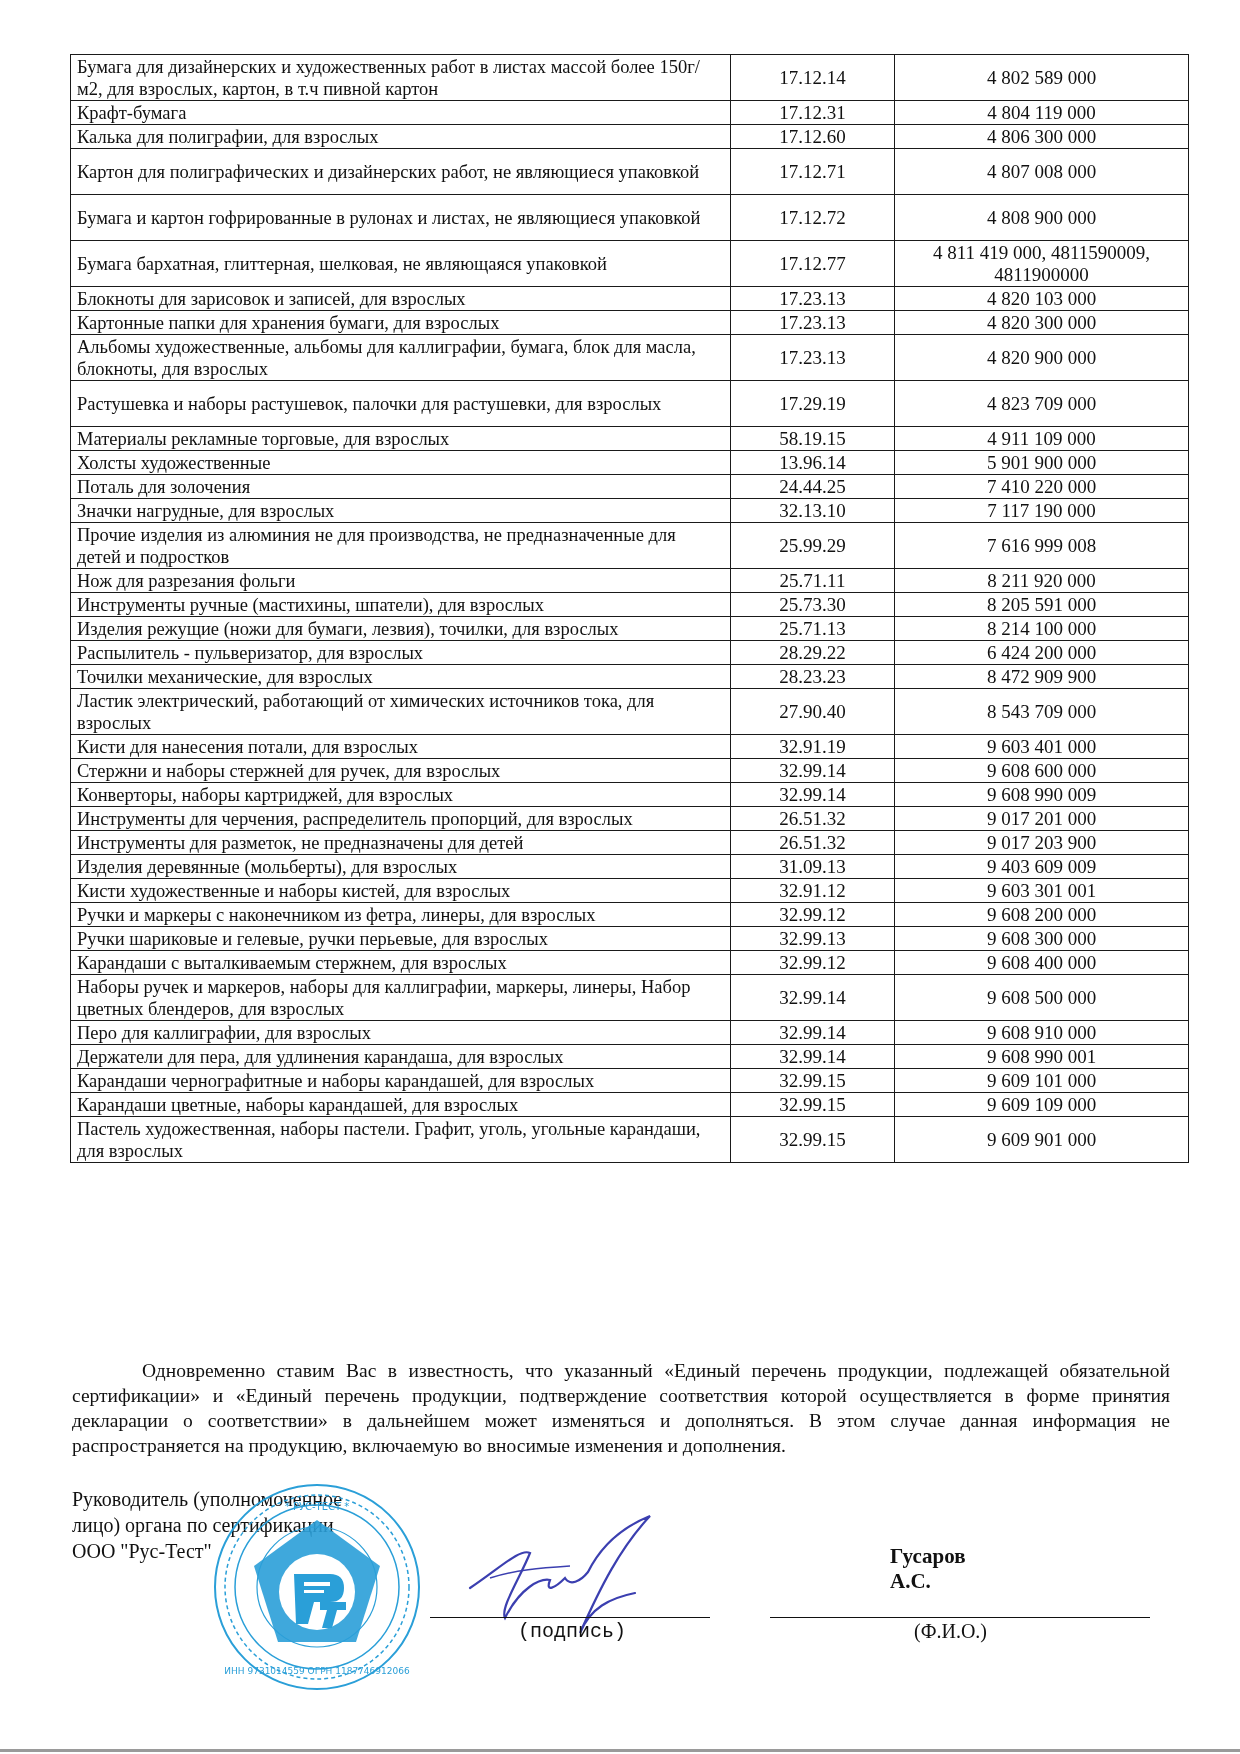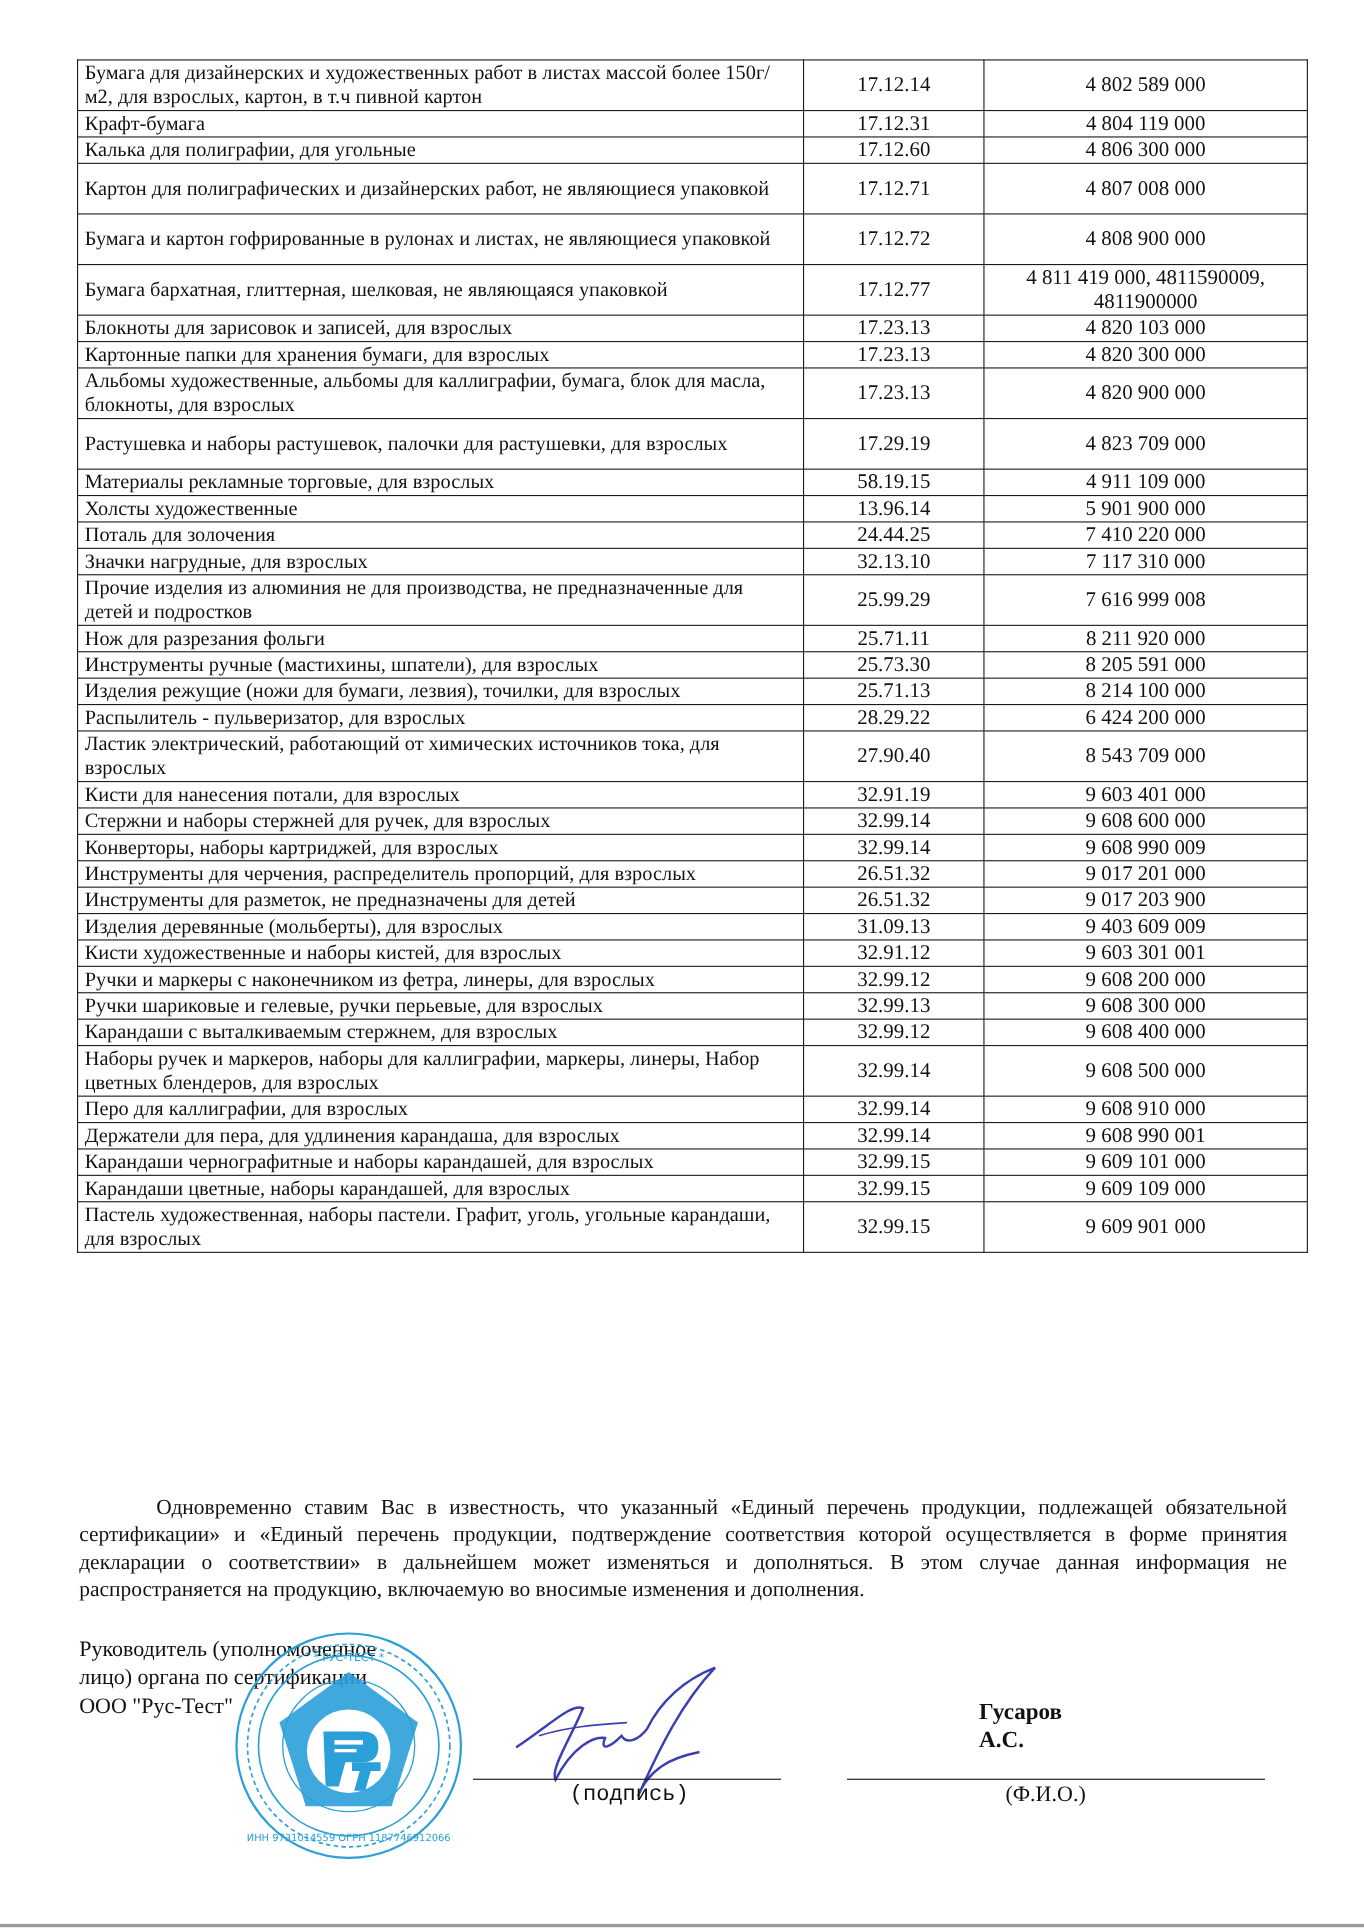--- a/index.html
+++ b/index.html
@@ -70,21 +70,21 @@
           <td class="name">Бумага для дизайнерских и художественных работ в листах массой более 150г/м2, для взрослых, картон, в т.ч пивной картон</td>
           <td class="code">17.12.14</td>
           <td class="tnved">4 802 589 000</td>
         </tr>
         <tr class="single">
           <td class="name">Крафт-бумага</td>
           <td class="code">17.12.31</td>
           <td class="tnved">4 804 119 000</td>
         </tr>
         <tr class="single">
-          <td class="name">Калька для полиграфии, для угольные</td>
+          <td class="name">Калька для полиграфии, для взрослых</td>
           <td class="code">17.12.60</td>
           <td class="tnved">4 806 300 000</td>
         </tr>
         <tr class="double">
           <td class="name">Картон для полиграфических и дизайнерских работ, не являющиеся упаковкой</td>
           <td class="code">17.12.71</td>
           <td class="tnved">4 807 008 000</td>
         </tr>
         <tr class="double">
           <td class="name">Бумага и картон гофрированные в рулонах и листах, не являющиеся упаковкой</td>
@@ -127,21 +127,21 @@
           <td class="tnved">5 901 900 000</td>
         </tr>
         <tr class="single">
           <td class="name">Поталь для золочения</td>
           <td class="code">24.44.25</td>
           <td class="tnved">7 410 220 000</td>
         </tr>
         <tr class="single">
           <td class="name">Значки нагрудные, для взрослых</td>
           <td class="code">32.13.10</td>
-          <td class="tnved">7 117 310 000</td>
+          <td class="tnved">7 117 190 000</td>
         </tr>
         <tr class="double">
           <td class="name">Прочие изделия из алюминия не для производства, не предназначенные для детей и подростков</td>
           <td class="code">25.99.29</td>
           <td class="tnved">7 616 999 008</td>
         </tr>
         <tr class="single">
           <td class="name">Нож для разрезания фольги</td>
           <td class="code">25.71.11</td>
           <td class="tnved">8 211 920 000</td>
@@ -153,20 +153,25 @@
         </tr>
         <tr class="single">
           <td class="name">Изделия режущие (ножи для бумаги, лезвия), точилки, для взрослых</td>
           <td class="code">25.71.13</td>
           <td class="tnved">8 214 100 000</td>
         </tr>
         <tr class="single">
           <td class="name">Распылитель - пульверизатор, для взрослых</td>
           <td class="code">28.29.22</td>
           <td class="tnved">6 424 200 000</td>
+        </tr>
+        <tr class="single">
+          <td class="name">Точилки механические, для взрослых</td>
+          <td class="code">28.23.23</td>
+          <td class="tnved">8 472 909 900</td>
         </tr>
         <tr class="double">
           <td class="name">Ластик электрический, работающий от химических источников тока, для взрослых</td>
           <td class="code">27.90.40</td>
           <td class="tnved">8 543 709 000</td>
         </tr>
         <tr class="single">
           <td class="name">Кисти для нанесения потали, для взрослых</td>
           <td class="code">32.91.19</td>
           <td class="tnved">9 603 401 000</td>

